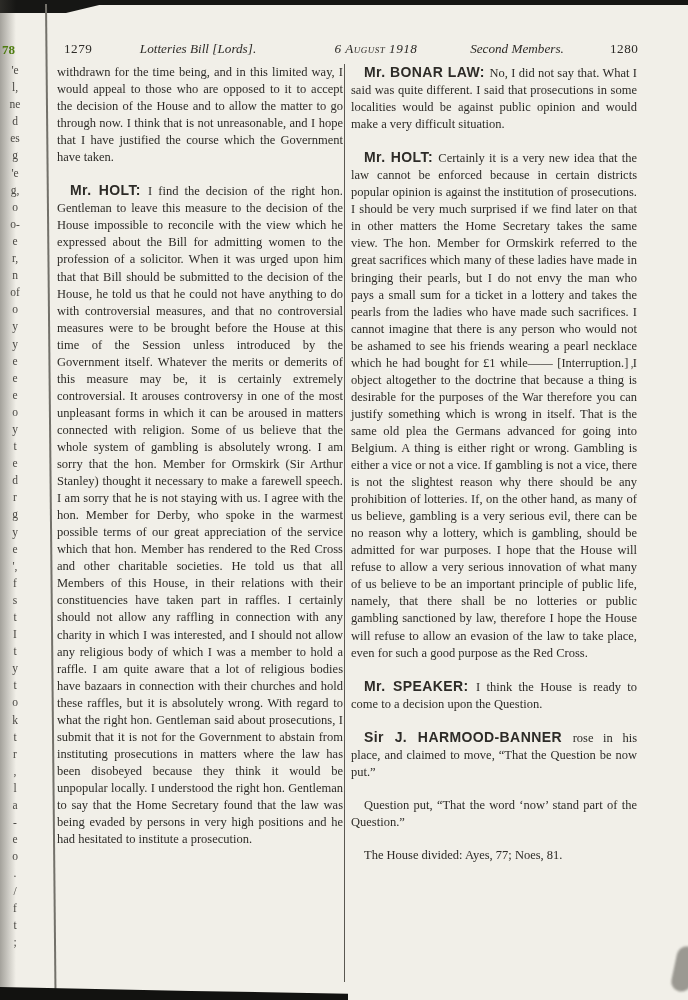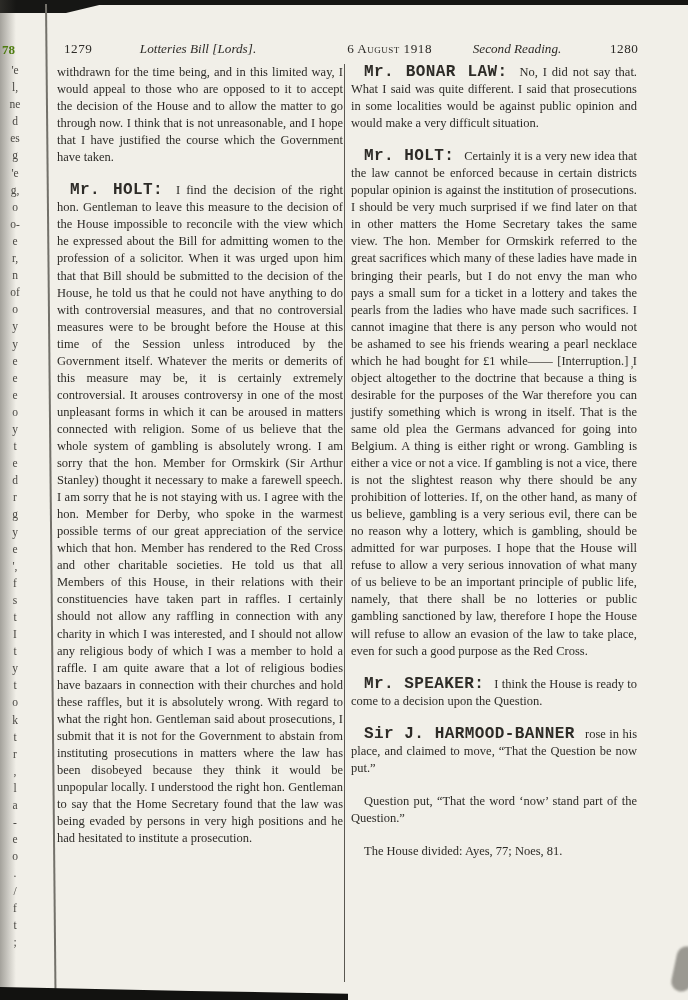--- a/index.html
+++ b/index.html
@@ -27,32 +27,32 @@
   .prev-num{position:absolute;left:2px;top:42px;font-size:13px;font-weight:bold;color:#4d7c0f;}
   .margin-frags{position:absolute;left:3px;top:62px;width:24px;text-align:center;
     font-size:11.5px;line-height:17.1px;color:#4b4944;}
   
   .header{position:absolute;top:41px;left:0;width:688px;height:18px;font-size:13.2px;}
   .header span{position:absolute;top:0;display:block;}
   .h-num{font-weight:normal;letter-spacing:.5px;}
   .h-num.left{left:64px;}
   .h-num.right{left:610px;}
   .h-title{left:118px;width:160px;text-align:center;font-style:italic;}
-  .h-date{left:320px;width:112px;text-align:right;font-variant:small-caps;letter-spacing:.5px;}
+  .h-date{left:320px;width:112px;text-align:center;font-variant:small-caps;letter-spacing:.5px;font-style:italic;}
   .h-reading{left:464px;width:106px;text-align:center;font-style:italic;}
   
   .col{position:absolute;top:64px;width:286px;text-align:justify;
     font-size:12.5px;line-height:17.05px;}
   .col.left{left:57px;}
   .col.right{left:351px;}
   .para{margin:0;text-indent:13px;}
   .para.noindent{text-indent:0;}
   .para+.para{margin-top:16px;}
-  .speaker{font-family:Liberation Mono, monospace;font-weight:700;
-    font-size:16px;letter-spacing:.4px;}
+  .speaker{font-family:Liberation Sans, sans-serif;font-weight:700;
+    font-size:14px;letter-spacing:.4px;}
 </style>
 </head>
 <body>
 
 <div class="page">
 
   <div class="top-bar"></div>
   <div class="top-wedge"></div>
   <div class="gutter-shadow"></div>
   <div class="edge-line"></div>
@@ -110,21 +110,21 @@
       <div class="frag">/</div>
       <div class="frag">f</div>
       <div class="frag">t</div>
       <div class="frag">;</div>
     </div>
 
   <div class="header">
     <span class="h-num left">1279</span>
     <span class="h-title">Lotteries Bill [Lords].</span>
     <span class="h-date">6 August 1918</span>
-    <span class="h-reading">Second Reading.</span>
+    <span class="h-reading">Second Members.</span>
     <span class="h-num right">1280</span>
   </div>
 
   <div class="divider"></div>
 
   <div class="col left">
     <p class="para noindent"><span class="speech">withdrawn for the time being, and in this limited way, I would appeal to those who are opposed to it to accept the decision of the House and to allow the matter to go through now.  I think that is not unreasonable, and I hope that I have justified the course which the Government have taken.</span></p>
     <p class="para"><span class="speaker">Mr. HOLT: </span><span class="speech">I find the decision of the right hon. Gentleman to leave this measure to the decision of the House impossible to reconcile with the view which he expressed about the Bill for admitting women to the profession of a solicitor. When it was urged upon him that that Bill should be submitted to the decision of the House, he told us that he could not have anything to do with controversial measures, and that no controversial measures were to be brought before the House at this time of the Session unless introduced by the Government itself. Whatever the merits or demerits of this measure may be, it is certainly extremely controversial.  It arouses controversy in one of the most unpleasant forms in which it can be aroused in matters connected with religion.  Some of us believe that the whole system of gambling is absolutely wrong.  I am sorry that the hon. Member for Ormskirk (Sir Arthur Stanley) thought it necessary to make a farewell speech. I am sorry that he is not staying with us. I agree with the hon. Member for Derby, who spoke in the warmest possible terms of our great appreciation of the service which that hon. Member has rendered to the Red Cross and other charitable societies.  He told us that all Members of this House, in their relations with their constituencies have taken part in raffles.  I certainly should not allow any raffling in connection with any charity in which I was interested, and I should not allow any religious body of which I was a member to hold a raffle.  I am quite aware that a lot of religious bodies have bazaars in connection with their churches and hold these raffles, but it is absolutely wrong.  With regard to what the right hon. Gentleman said about prosecutions, I submit that it is not for the Government to abstain from instituting prosecutions in matters where the law has been disobeyed because they think it would be unpopular locally.  I understood the right hon. Gentleman to say that the Home Secretary found that the law was being evaded by persons in very high positions and he had hesitated to institute a prosecution.</span></p>
   </div>
 

